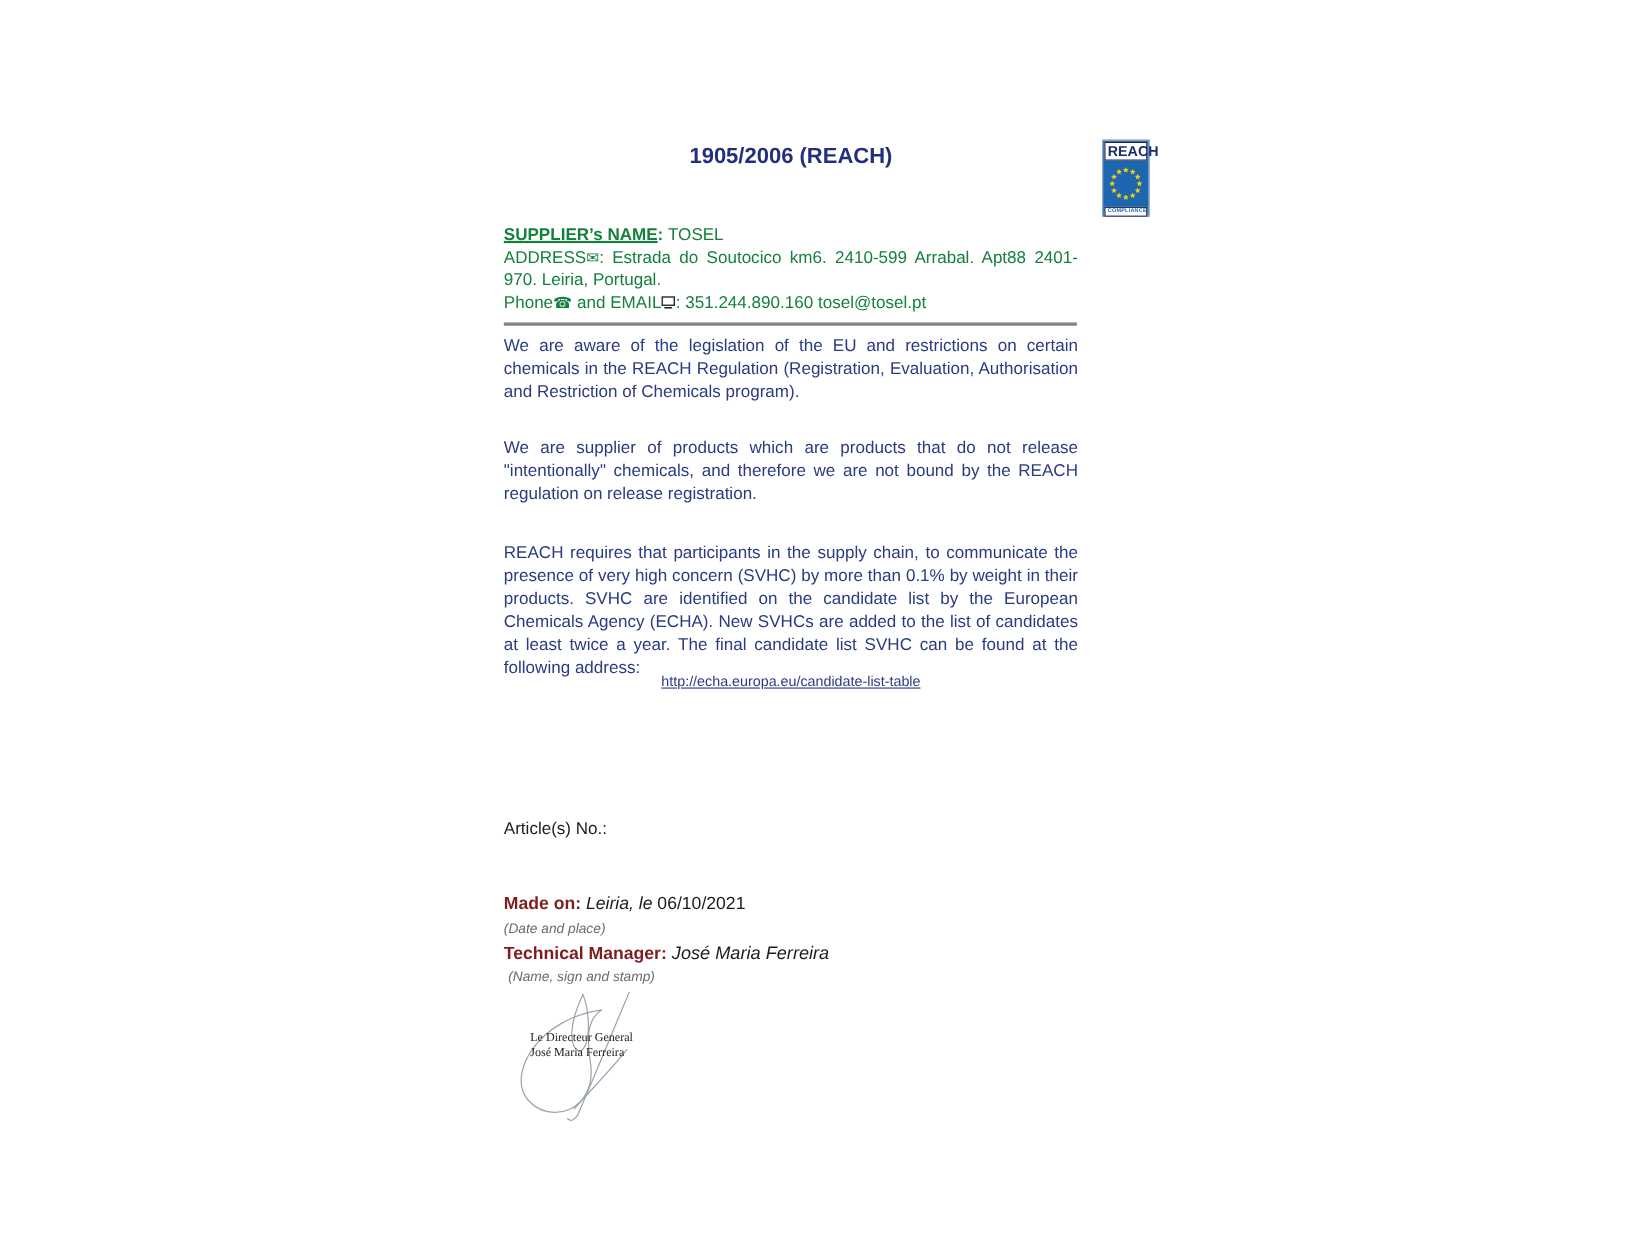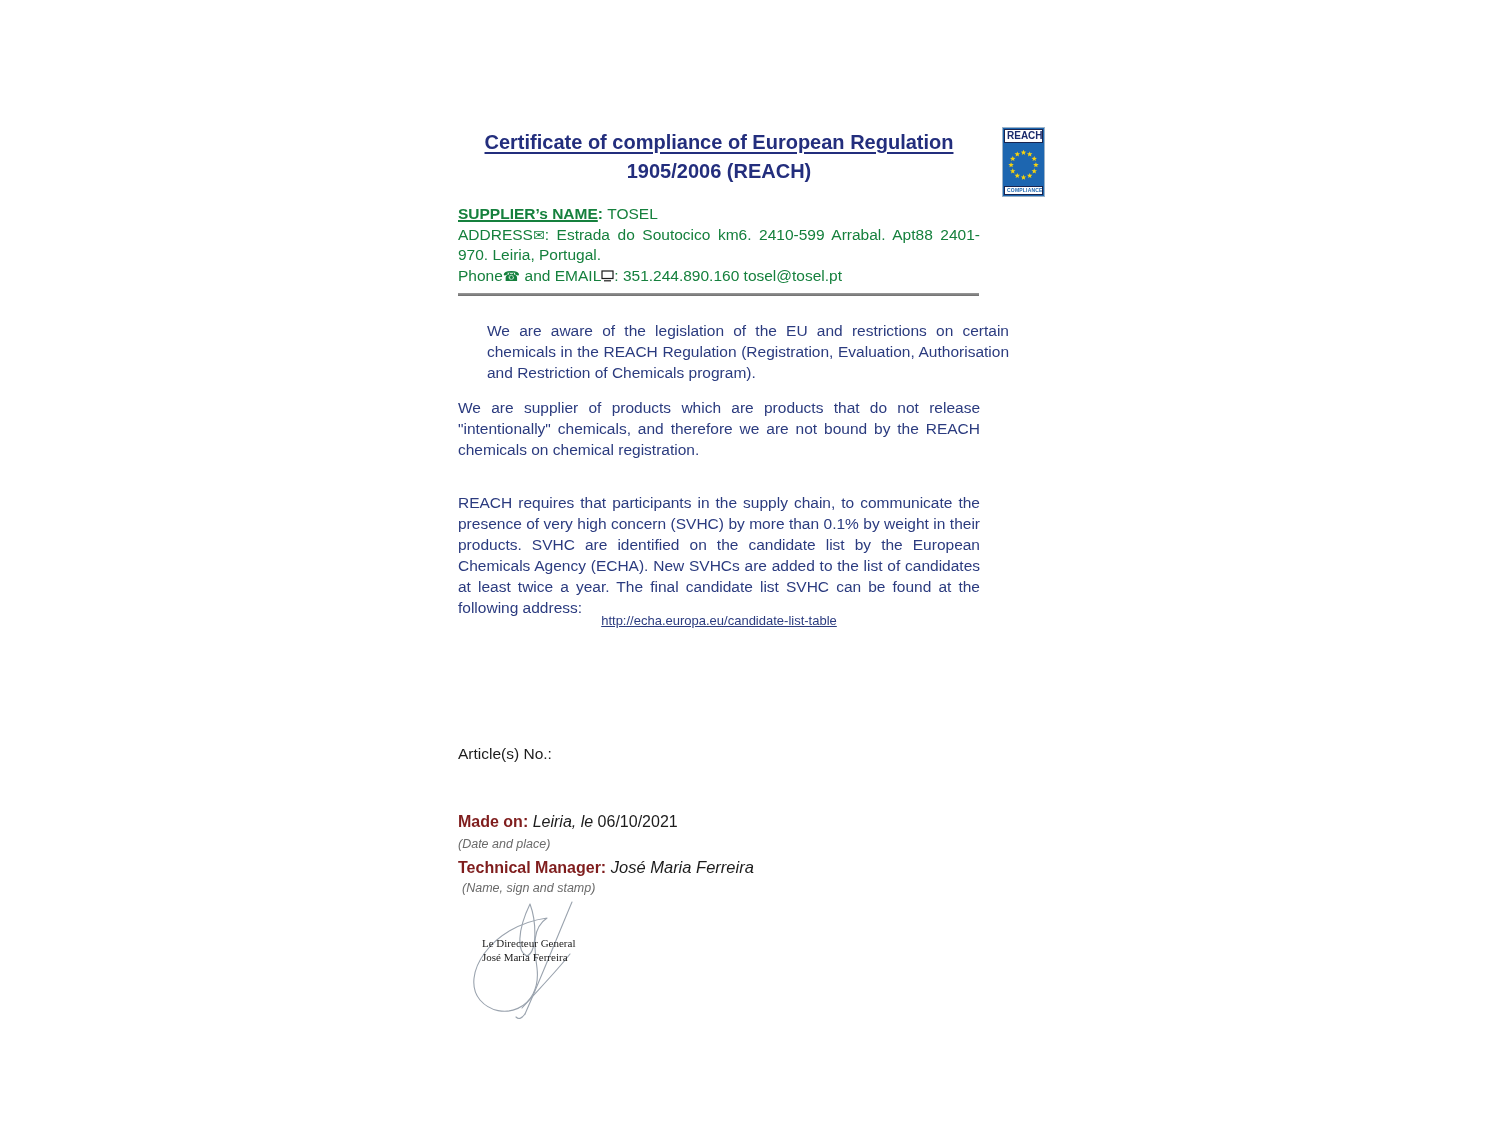--- a/index.html
+++ b/index.html
@@ -10,38 +10,38 @@
   }
   
   .title-block { position:absolute; left:458px; top:128px; width:522px; text-align:center;
     color:#232e7d; font-weight:bold; font-size:20px; line-height:29px; }
   .title-line1 { text-decoration:underline; text-decoration-thickness:2px; text-underline-offset:3px; white-space:nowrap; }
   
   .reach-logo { position:absolute; left:1002px; top:127px; width:43px; height:70px;
     background:#1d66b0; border:1px solid #9db3c8; display:flex; flex-direction:column; align-items:center; }
   .logo-label { background:#ffffff; border:1px solid #18244f; color:#1a2a6c; font-weight:bold;
     text-align:center; line-height:1; padding:1px 2px; }
-  .logo-label.top { margin-top:1px; font-size:10px; width:39px; }
+  .logo-label.top { margin-top:1px; font-size:13px; width:39px; }
   .logo-label.bottom { margin-bottom:1px; font-size:5px; width:39px; letter-spacing:.2px; color:#1d66b0; }
   .stars-wrap { flex:1; width:43px; display:flex; align-items:center; justify-content:center; }
   
   .supplier { position:absolute; left:458px; top:204px; width:522px; color:#15803d;
     font-size:15.5px; line-height:20.5px; }
   .supplier p.just { text-align:justify; }
   .lbl-underline { font-weight:bold; text-decoration:underline; text-decoration-thickness:1.5px; }
   .bold { font-weight:bold; }
   .glyph { font-family:"DejaVu Sans",sans-serif; font-size:14px; }
   .email-ico { display:inline-block; vertical-align:-1px; }
   
   .rule { position:absolute; left:458px; top:293px; width:521px; height:3px;
     background:linear-gradient(#9a9a9a,#6e6e6e); }
   
   .body-par { position:absolute; left:458px; width:522px; color:#2b3b7f;
     font-size:15.5px; line-height:21px; text-align:justify; }
-  .p1 { top:320px;margin-left:29px; } .p2 { top:397px; } .p3 { top:492px; } .p4 { top:662px; }
+  .p1 { top:304px; } .p2 { top:397px; } .p3 { top:492px; } .p4 { top:662px; }
   .link-line { position:absolute; left:458px; top:611px; width:522px; text-align:center; }
   .link-line a { color:#2b3b7f; font-size:13px; text-decoration:underline; }
   .article-line { position:absolute; left:458px; top:745px; color:#1c1c1c; font-size:15.5px; }
   
   .made-line { position:absolute; left:458px; top:813px; font-size:16px; color:#1c1c1c; }
   .navy-bold { color:#7f1d1d; font-weight:bold;margin-top:18px; }
   .ital { font-style:italic; }
   .hint { position:absolute; left:458px; font-size:12.5px; font-style:italic; color:#6a6a6a; }
   .hint1 { top:837px; } .hint2 { top:881px; left:462px; }
   .tech-line { position:absolute; left:458px; top:858px; font-size:16px; color:#1c1c1c; }
@@ -51,21 +51,20 @@
   .signature svg { position:absolute; left:0; top:0; }
   .sig-text { position:absolute; left:30px; top:40px; width:130px; 
     font-family:"Liberation Serif","DejaVu Serif",serif; font-size:11px; line-height:14px; color:#222222; }
 </style>
 </head>
 <body>
 
 <div class="page">
 
   <div class="title-block">
-    <div class="title-line1">Certificate of compliance of European Regulation</div>
     <div class="title-line2">1905/2006 (REACH)</div>
   </div>
 
   <div class="reach-logo">
     <div class="logo-label top">REACH</div>
     <div class="stars-wrap">
       <svg width="43" height="42" viewBox="0 0 43 44" aria-hidden="true">
         <defs>
           <path id="st" d="M0,-3 L0.76,-1.05 L2.85,-0.93 L1.24,0.40 L1.76,2.43 L0,1.3 L-1.76,2.43 L-1.24,0.40 L-2.85,-0.93 L-0.76,-1.05 Z" fill="#f5d20f"></path>
         </defs>
@@ -91,21 +90,21 @@
     <p class="just"><span>ADDRESS</span><span class="glyph">✉</span><span>: </span><span>Estrada do Soutocico km6. 2410-599 Arrabal. Apt88 2401-970. Leiria, Portugal.</span></p>
     <p><span>Phone</span><span class="glyph">☎</span><span> and EMAIL</span><span class="email-ico"><svg width="13" height="12" viewBox="0 0 13 12">
             <rect x="1" y="1" width="11" height="7.5" fill="none" stroke="#1c1c1c" stroke-width="1.2"></rect>
             <line x1="3" y1="10.8" x2="10" y2="10.8" stroke="#1c1c1c" stroke-width="1.2"></line>
           </svg></span><span>: </span><span>351.244.890.160 tosel@tosel.pt</span></p>
   </div>
 
   <div class="rule"></div>
 
   <p class="body-par p1">We are aware of the legislation of the EU and restrictions on certain chemicals in the REACH Regulation (Registration, Evaluation, Authorisation and Restriction of Chemicals program).</p>
-  <p class="body-par p2">We are supplier of products which are products that do not release "intentionally" chemicals, and therefore we are not bound by the REACH chemicals on chemical registration.</p>
+  <p class="body-par p2">We are supplier of products which are products that do not release "intentionally" chemicals, and therefore we are not bound by the REACH regulation on release registration.</p>
   <p class="body-par p3">REACH requires that participants in the supply chain, to communicate the presence of very high concern (SVHC) by more than 0.1% by weight in their products. SVHC are identified on the candidate list by the European Chemicals Agency (ECHA). New SVHCs are added to the list of candidates at least twice a year. The final candidate list SVHC can be found at the following address:</p>
 
   <div class="link-line">
     <a href="#">http://echa.europa.eu/candidate-list-table</a>
   </div>
 
 
   <p class="article-line">Article(s) No.:</p>
 
   <p class="made-line"><span class="navy-bold">Made on:</span><span class="ital"> Leiria, le </span><span>06/10/2021</span></p>

